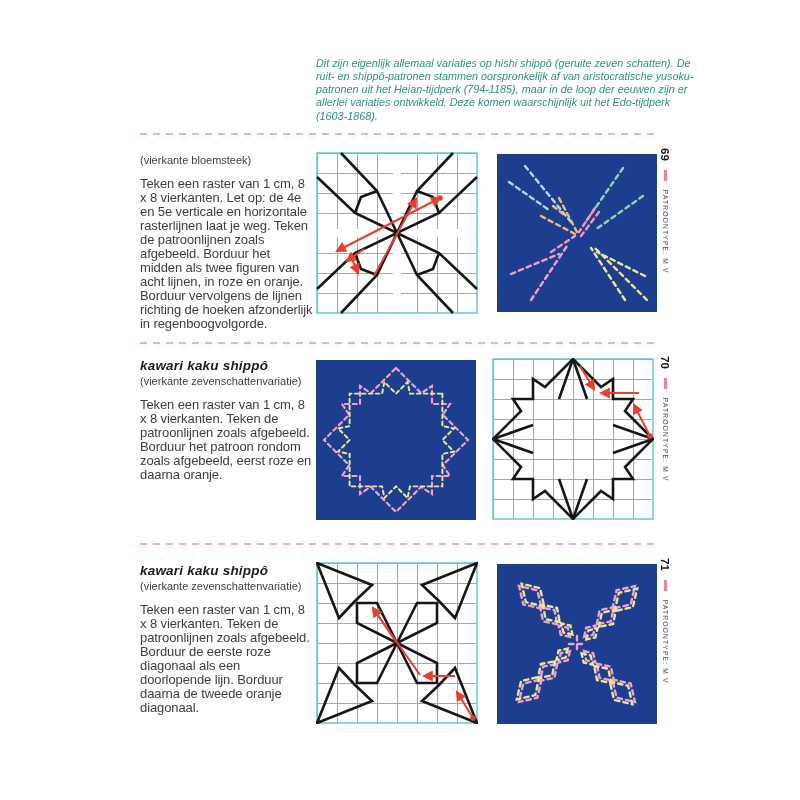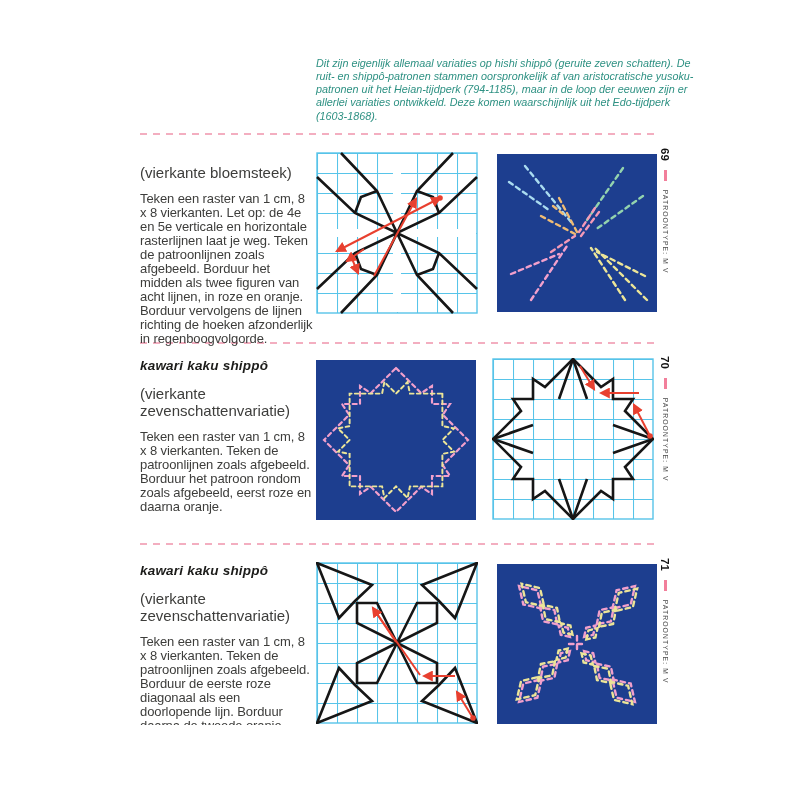--- a/index.html
+++ b/index.html
@@ -4,21 +4,21 @@
 <style>
   html,body{margin:0;padding:0;background:#ffffff;}
   .page{position:relative;width:800px;height:725px;background:#ffffff;overflow:hidden;
         font-family:"Liberation Sans",sans-serif;}
   .intro{position:absolute;left:316px;top:46px;width:382px;font-size:10.8px;line-height:13.2px;
          font-style:italic;color:#2e9183;}
   .sep{position:absolute;left:140px;width:518px;height:2px;
        background:repeating-linear-gradient(90deg,#f3aec0 0 7px,transparent 7px 13px);}
   .stext{position:absolute;left:140px;width:174px;color:#3d3d3b;}
   .stitle{font-style:italic;font-weight:bold;font-size:13.5px;color:#1c1c1a;margin:0;letter-spacing:.2px;}
-  .ssub{font-size:15px;color:#3d3d3b;margin:12px 0 11px;}
+  .ssub{font-size:11px;color:#3d3d3b;margin:2px 0 11px;}
   .sbody{font-size:13px;line-height:14px;letter-spacing:-0.1px;}
   .gfx{position:absolute;}
   .badge{position:absolute;left:658px;writing-mode:vertical-rl;text-align:left;line-height:14px;}
   .badge-num{font-weight:bold;font-size:11.5px;color:#141414;}
   .badge-bar{display:inline-block;width:3px;height:11px;background:#f27f9b;margin:5px 0 4px;}
   .badge-label{font-size:6.8px;letter-spacing:1.1px;color:#4c4c4c;}
   .footer{position:absolute;left:92px;top:763px;width:618px;height:37px;background:#8bccb1;}
   .pagenum{position:absolute;right:23px;top:9px;font-family:"DejaVu Serif",serif;
            font-size:13px;color:#31424c;}
   .blk{stroke:#161616;stroke-width:2.6;fill:none;stroke-linejoin:miter;}

